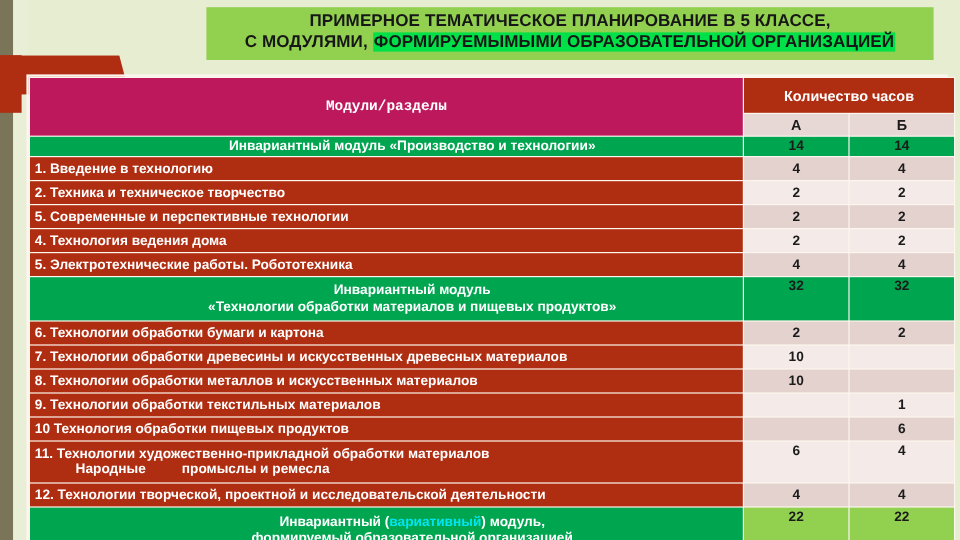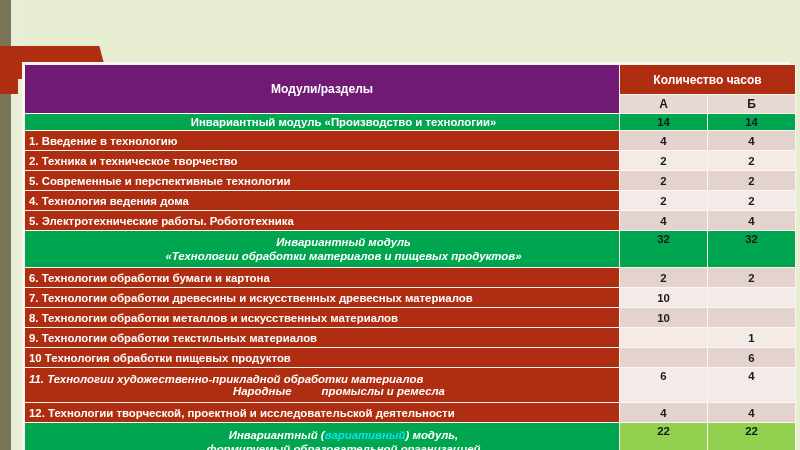--- a/index.html
+++ b/index.html
@@ -105,25 +105,26 @@
     font-weight: bold;
     vertical-align: middle;
     box-sizing: border-box;
   }
   col.c-name { width: 594px; }
   col.c-a    { width: 87px; }
   col.c-b    { width: 87px; }
 
   
   .hdr-name {
-    background: #701a75;
+    background: #be185d;
     color: #FFFFFF;
     text-align: center;
     height: 37px;
     font-size: 12px;
+    font-family: Liberation Mono, monospace;
   }
   .hdr-span {
     background: #AF2D11;
     color: #FFFFFF;
     text-align: center;
     height: 29px;
     font-size: 12px;
   }
   .hdr-ab {
     background: #E8D8D5;
@@ -171,39 +172,43 @@
     text-align: right;
     height: 19px;
     padding-right: 7px;
   }
   .total-num {
     background: #92D050;
     color: #1B1B1B;
     text-align: center;
   }
   .cyan { color: #00E5F0; }
-  .sub-line { display: block; font-style: italic; }
-  .indent { padding-left: 34px; text-align: center; }
+  .sub-line { display: block; }
+  .indent { padding-left: 34px; }
   .indent-gap { display:inline-block; width: 30px; }
 </style>
 </head>
 <body>
 
 <div id="slide">
 
   <div class="cream-panel"></div>
   <div class="edge-olive"></div>
   <div class="edge-olive-light"></div>
   <div class="red-tab-2"></div>
   <div class="red-tab"></div>
 
   <div class="diag-line" style="left:62px; top:428px;"></div>
   <div class="diag-line" style="left:82px; top:428px;"></div>
   <div class="diag-line" style="left:102px; top:428px;"></div>
 
+  <div class="title-box">
+    <div class="title-line">ПРИМЕРНОЕ ТЕМАТИЧЕСКОЕ ПЛАНИРОВАНИЕ  В 5 КЛАССЕ,</div>
+    <div class="title-line"><span>С МОДУЛЯМИ, </span><span class="hl">ФОРМИРУЕМЫМЫМИ ОБРАЗОВАТЕЛЬНОЙ ОРГАНИЗАЦИЕЙ</span></div>
+  </div>
 
   <div class="table-wrap">
   <table>
     <colgroup>
           <col class="c-name">
           <col class="c-a">
           <col class="c-b">
         </colgroup>
     <thead>
       <tr>

